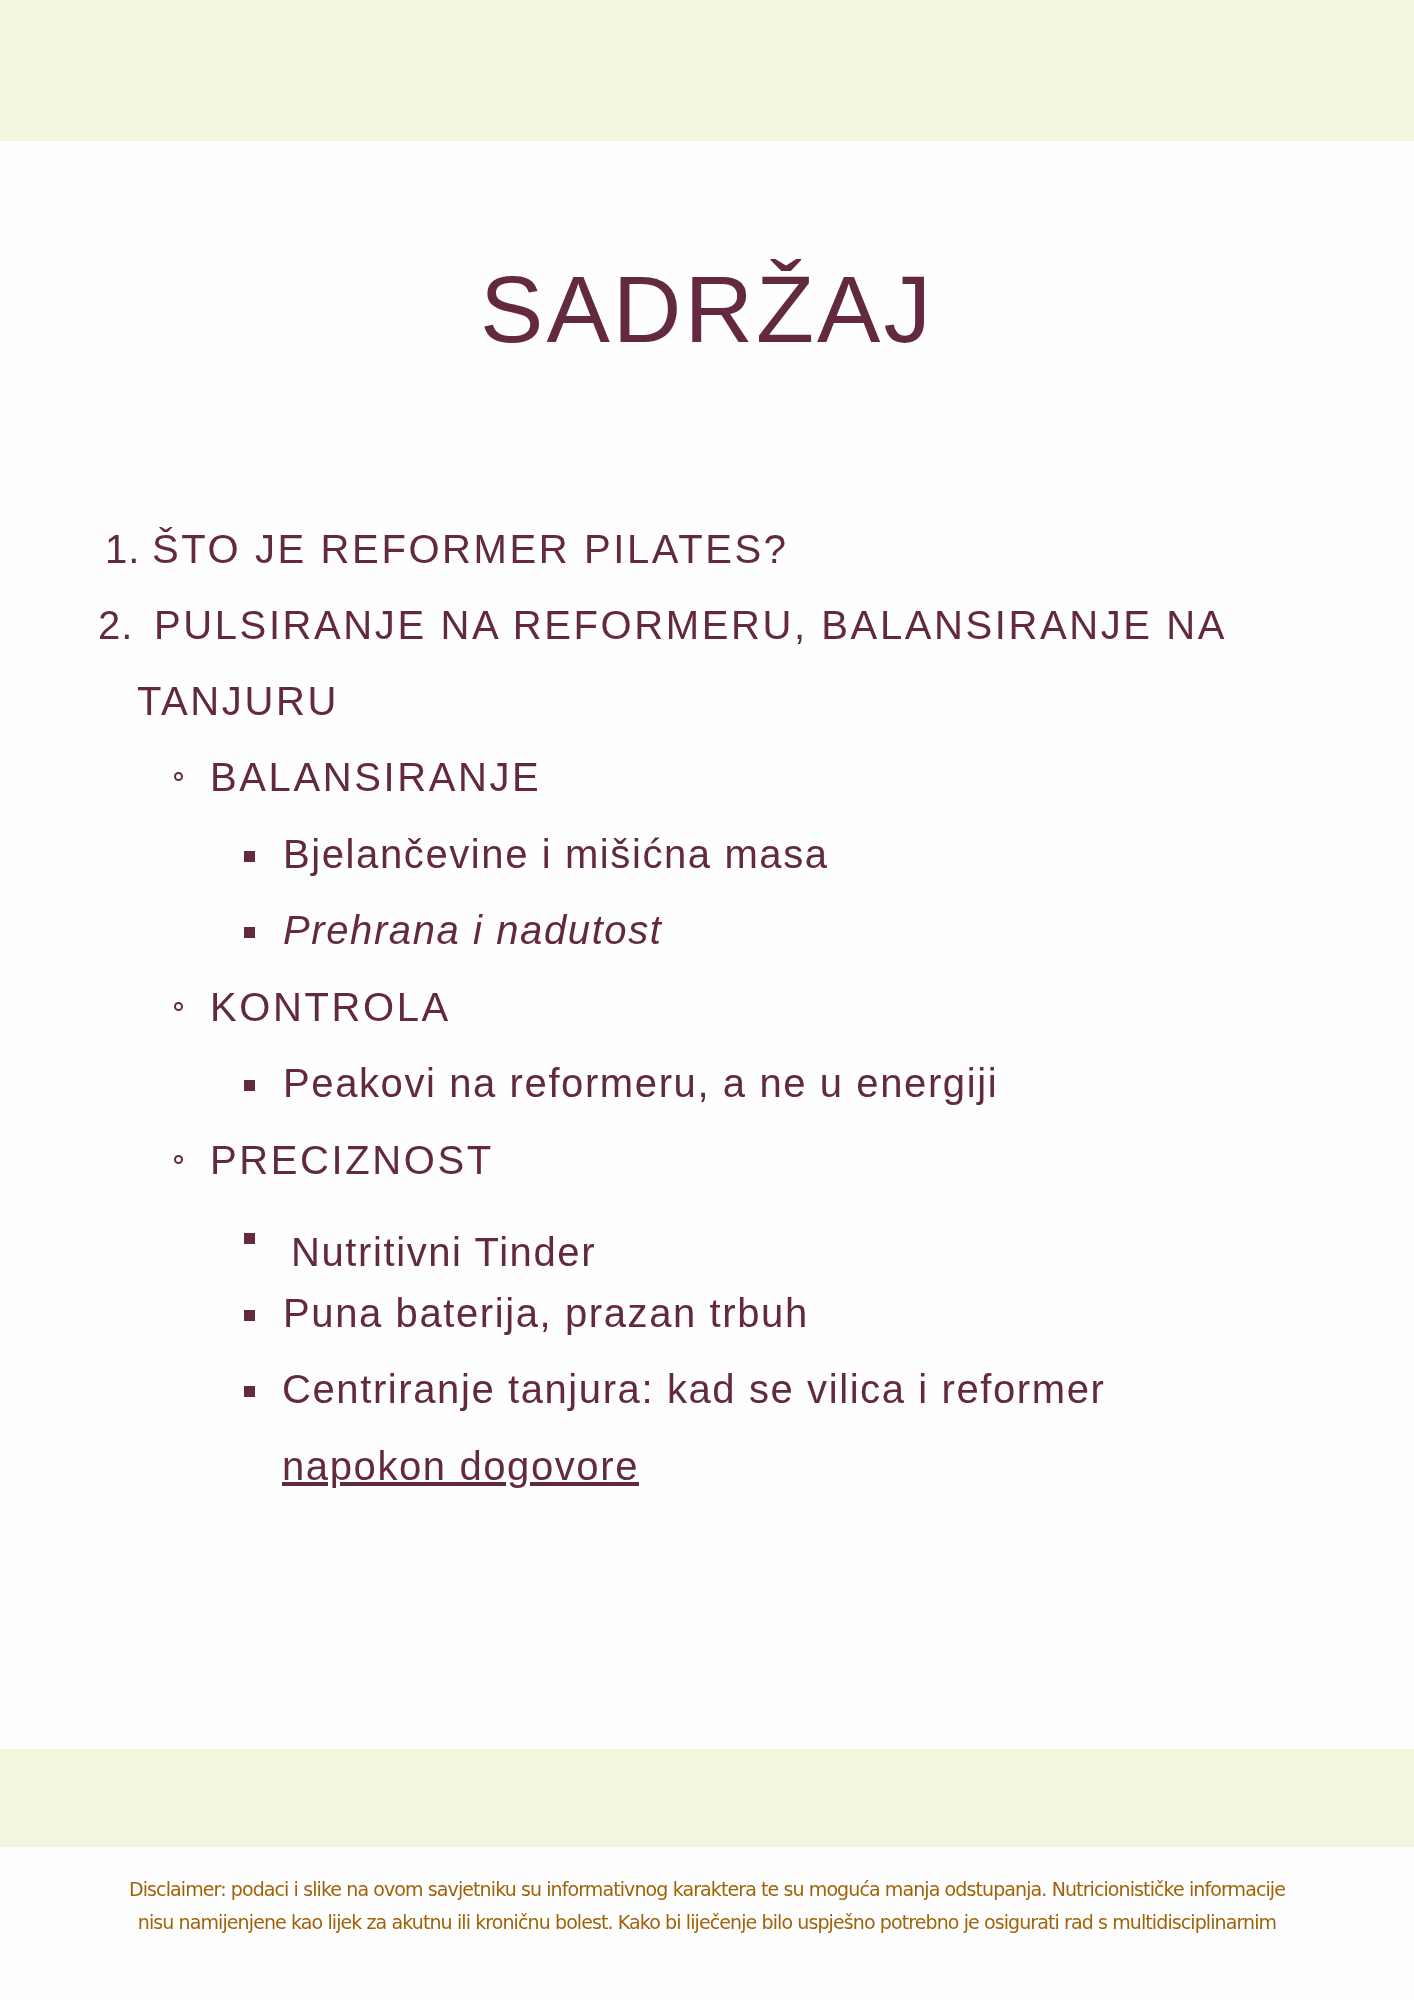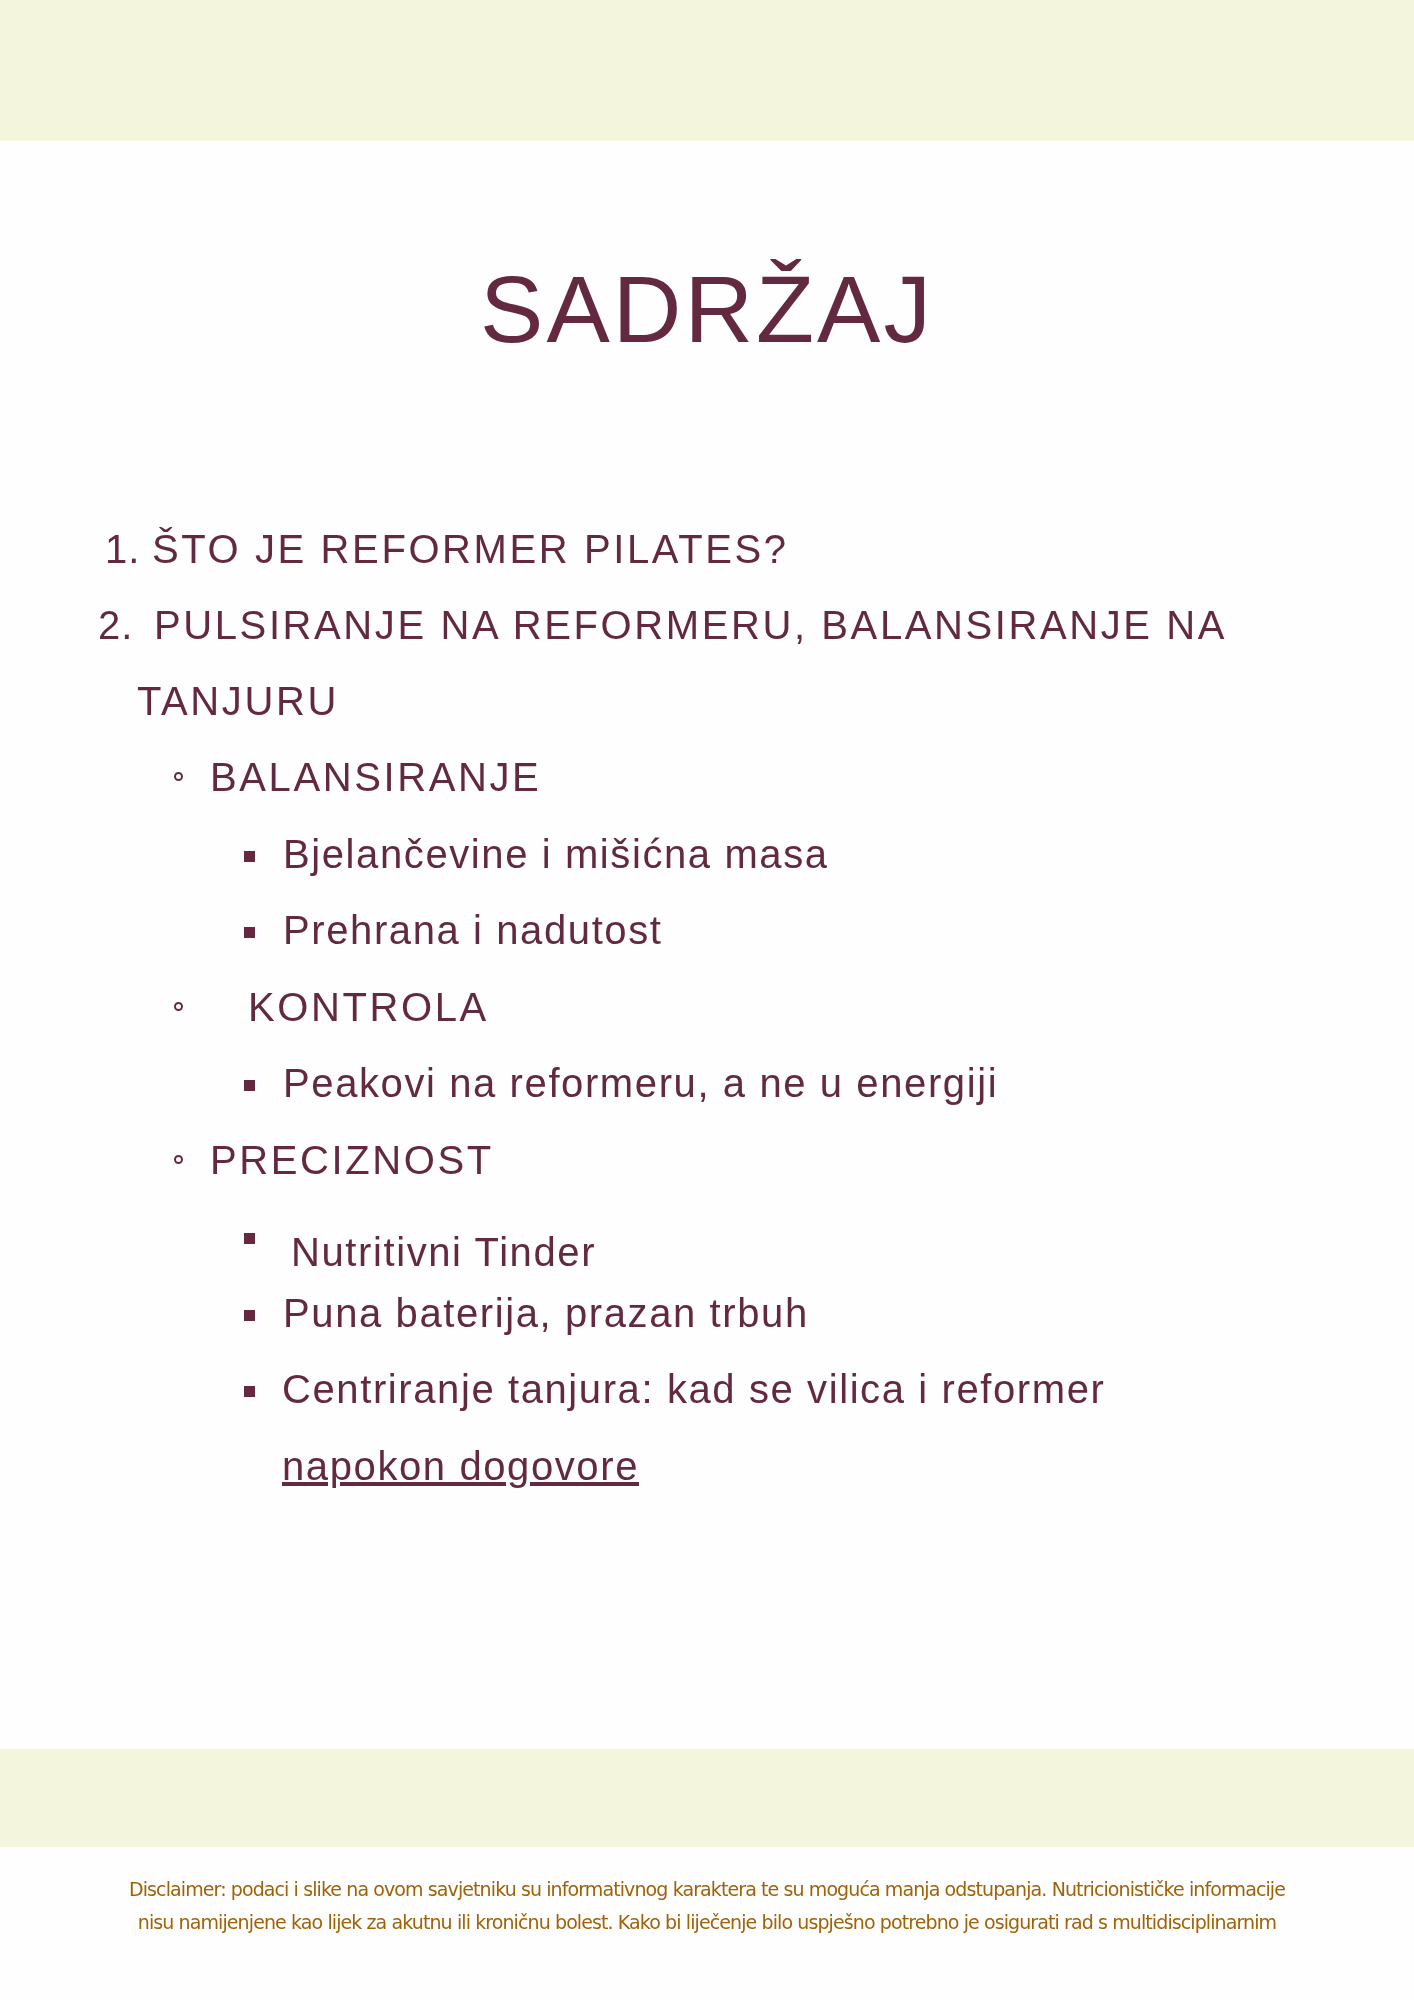--- a/index.html
+++ b/index.html
@@ -102,24 +102,24 @@
   <span class="line upper" style="left:154px; top:600px;">PULSIRANJE NA REFORMERU, BALANSIRANJE NA</span>
   <span class="line upper" style="left:137px; top:676px;">TANJURU</span>
 
   <span class="circle-bullet" style="left:174px; top:772px;"></span>
   <span class="line upper" style="left:210px; top:752px;">BALANSIRANJE</span>
 
   <span class="square-bullet" style="left:244px; top:851px;"></span>
   <span class="line lower" style="left:283px; top:829px;">Bjelančevine i mišićna masa</span>
 
   <span class="square-bullet" style="left:244px; top:927px;"></span>
-  <span class="line lower" style="left:283px; top:905px;">Prehrana i nadutost</span>
+  <span class="line lower" style="left:283px; top:905px;font-style:italic;">Prehrana i nadutost</span>
 
   <span class="circle-bullet" style="left:174px; top:1002px;"></span>
-  <span class="line upper" style="left:210px; top:982px;margin-left:38px;">KONTROLA</span>
+  <span class="line upper" style="left:210px; top:982px;">KONTROLA</span>
 
   <span class="square-bullet" style="left:244px; top:1080px;"></span>
   <span class="line lower" style="left:283px; top:1058px;">Peakovi na reformeru, a ne u energiji</span>
 
   <span class="circle-bullet" style="left:174px; top:1155px;"></span>
   <span class="line upper" style="left:210px; top:1135px;">PRECIZNOST</span>
 
   <span class="square-bullet" style="left:244px; top:1233px;"></span>
   <span class="line lower" style="left:291px; top:1211px;margin-top:16px;">Nutritivni Tinder</span>
 

